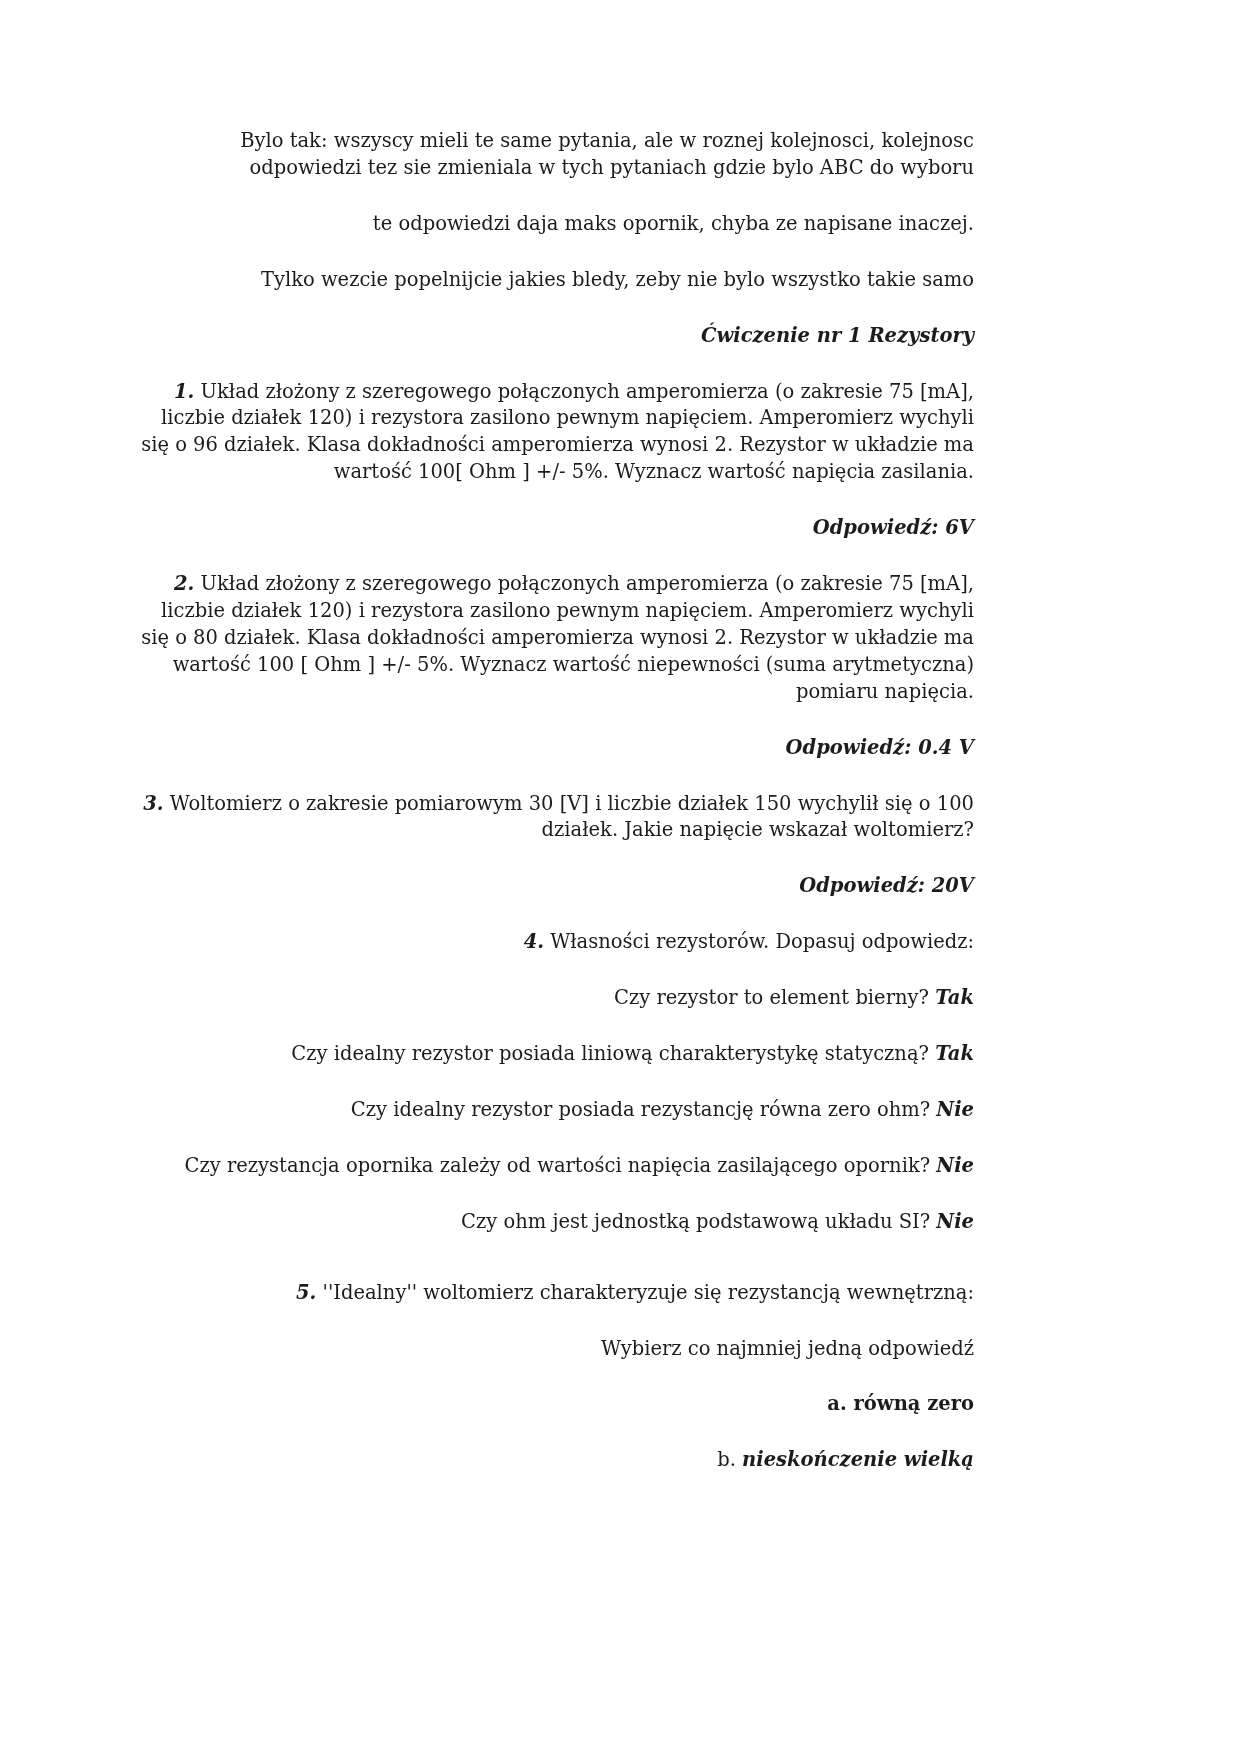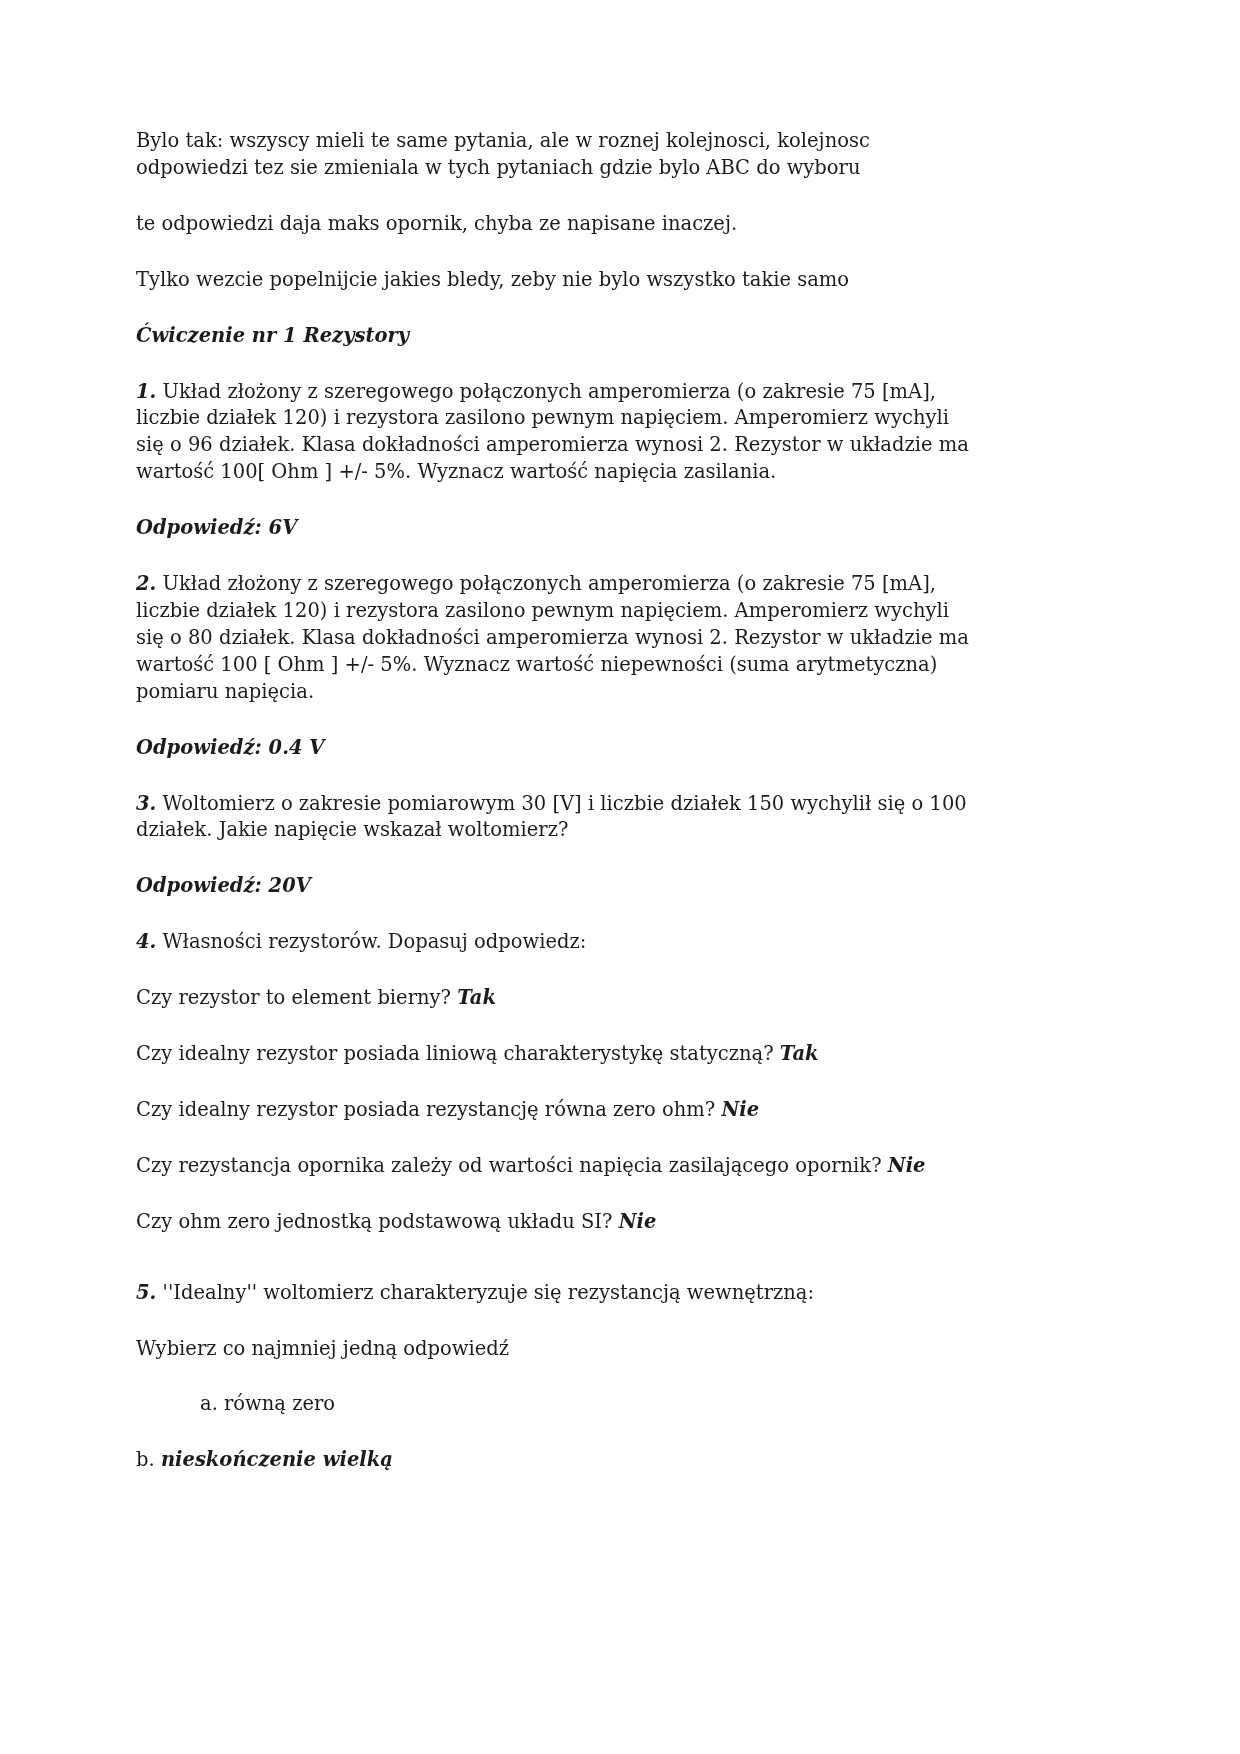--- a/index.html
+++ b/index.html
@@ -10,23 +10,23 @@
     font-family: "DejaVu Serif", "Liberation Serif", serif;
     color: #1c1c1c;
     position: relative;
     overflow: hidden;
   }
   .page {
     padding: 128px 266px 60px 136px; 
     font-size: 19.5px;
     line-height: 1.38;
   }
-  p { margin: 0 0 29px 0; }
+  p { margin: 0 0 29px 0; text-align: right; }
   .bold, b { font-weight: bold; font-style: italic; }
-  .indent { margin-left: 64px; }
+  .indent { margin-left: 64px; font-weight: bold; }
   .gap-before { margin-top: 44px; }
 </style>
 </head>
 <body>
 
 <div class="page">
 
   <p>Bylo tak: wszyscy mieli te same pytania, ale w roznej kolejnosci, kolejnosc odpowiedzi tez sie zmieniala w tych pytaniach gdzie bylo ABC do wyboru</p>
   <p>te odpowiedzi daja maks opornik, chyba ze napisane inaczej.</p>
   <p>Tylko wezcie popelnijcie jakies bledy, zeby nie bylo wszystko takie samo</p>
@@ -41,21 +41,21 @@
 
   <p><b>3.</b><span> Woltomierz o zakresie pomiarowym 30 [V] i liczbie działek 150 wychylił się o 100 działek. Jakie napięcie wskazał woltomierz?</span></p>
   <p class="bold">Odpowiedź: 20V</p>
 
   <p><b>4.</b><span> Własności rezystorów. Dopasuj odpowiedz:</span></p>
 
   <p><span>Czy rezystor to element bierny? </span><b>Tak</b></p>
   <p><span>Czy idealny rezystor posiada liniową charakterystykę statyczną? </span><b>Tak</b></p>
   <p><span>Czy idealny rezystor posiada rezystancję równa zero ohm? </span><b>Nie</b></p>
   <p><span>Czy rezystancja opornika zależy od wartości napięcia zasilającego opornik? </span><b>Nie</b></p>
-  <p><span>Czy ohm zero jednostką podstawową układu SI? </span><b>Nie</b></p>
+  <p><span>Czy ohm jest jednostką podstawową układu SI? </span><b>Nie</b></p>
 
   <p class="gap-before"><b>5.</b><span> ''Idealny'' woltomierz charakteryzuje się rezystancją wewnętrzną:</span></p>
 
   <p>Wybierz co najmniej jedną odpowiedź</p>
 
   <p class="indent">a. równą zero</p>
 
   <p><span>b. </span><b>nieskończenie wielką</b></p>
 
 </div>

